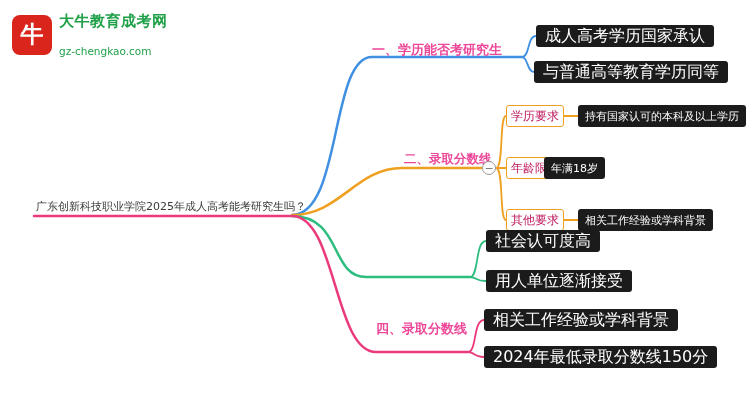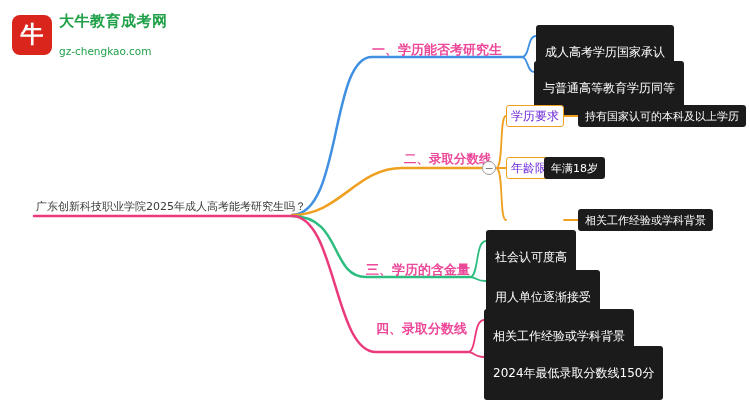--- a/index.html
+++ b/index.html
@@ -10,23 +10,23 @@
   svg.links path{fill:none;stroke-linecap:round}
   .main{stroke-width:2.5}
   .thin{stroke-width:1.8}
   .c1{stroke:var(--branch1)}
   .c2{stroke:var(--branch2)}
   .c3{stroke:var(--branch3)}
   .c4{stroke:var(--branch4)}
   .node{position:absolute;white-space:nowrap}
   .root-node{font-size:11px;font-weight:400;color:var(--label-text)}
   .branch-label{font-weight:700;color:#ec4899}
-  .black-box{background:var(--node-bg);color:var(--node-text);font-size:12px;line-height:14px;padding:20px 9px;border-radius:3px}
+  .black-box{background:var(--node-bg);color:var(--node-text);font-size:16px;line-height:14px;padding:4px 9px;border-radius:3px}
   .black-box.small{font-size:11px;line-height:13px;padding:4.5px 7px}
-  .req-box{border:1.5px solid var(--branch2);background:#fff;color:#6d28d9;font-size:12px;width:58px;height:22px;display:flex;align-items:center;justify-content:center;border-radius:3px}
+  .req-box{border:1.5px solid var(--branch2);background:#fff;color:#be185d;font-size:12px;width:58px;height:22px;display:flex;align-items:center;justify-content:center;border-radius:3px}
   .collapse{position:absolute;width:14px;height:14px;border:1.5px solid #999999;border-radius:50%;background:#ffffff;color:#777777;font-size:11px;line-height:1;display:flex;align-items:center;justify-content:center;cursor:pointer}
   .logo{position:absolute;left:12px;top:12px;display:flex;align-items:center;gap:7px}
   .logo-badge{width:40px;height:40px;background:var(--logo-red);border-radius:8px;color:#ffffff;font-size:23px;font-weight:700;display:flex;align-items:center;justify-content:center}
   .brand{color:var(--brand-green);font-weight:700;font-size:15px;letter-spacing:.5px}
   .domain{color:var(--brand-green);font-size:10.5px;margin-top:14px}
 </style>
 </head>
 <body>
 
 <div class="canvas">
@@ -73,23 +73,23 @@
 
   <div class="node branch-label" style="left:404px;top:151px;font-size:12.5px">二、录取分数线</div>
   <div class="collapse" style="left:482px;top:161px">−</div>
 
   <div class="node req-box" style="left:506px;top:105px">学历要求</div>
   <div class="node black-box small" style="left:578px;top:105px">持有国家认可的本科及以上学历</div>
 
   <div class="node req-box" style="left:506px;top:157px">年龄限制</div>
   <div class="node black-box small" style="left:544px;top:157px">年满18岁</div>
 
+  <div class="node req-box" style="left:506px;top:209px">其他要求</div>
   <div class="node black-box small" style="left:578px;top:209px">相关工作经验或学科背景</div>
 
-  <div class="node branch-label" style="left:366px;top:261px;font-size:13px">三、学历的含金量</div>
   <div class="node black-box" style="left:486px;top:230px">社会认可度高</div>
   <div class="node black-box" style="left:486px;top:270px">用人单位逐渐接受</div>
 
   <div class="node branch-label" style="left:376px;top:320px;font-size:13px">四、录取分数线</div>
   <div class="node black-box" style="left:484px;top:309px">相关工作经验或学科背景</div>
   <div class="node black-box" style="left:484px;top:346px">2024年最低录取分数线150分</div>
 
 </div>
 
 </body></html>

